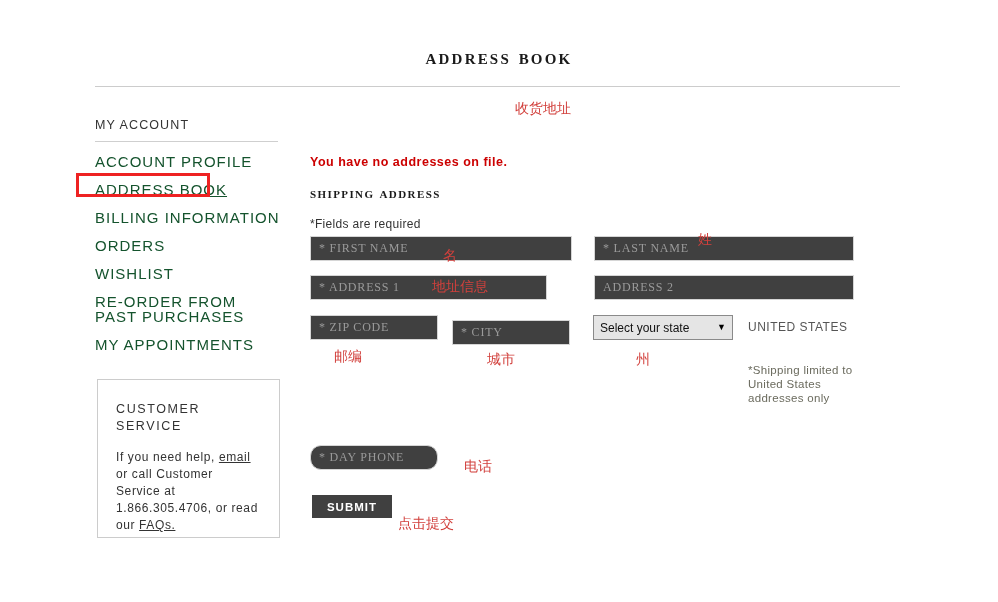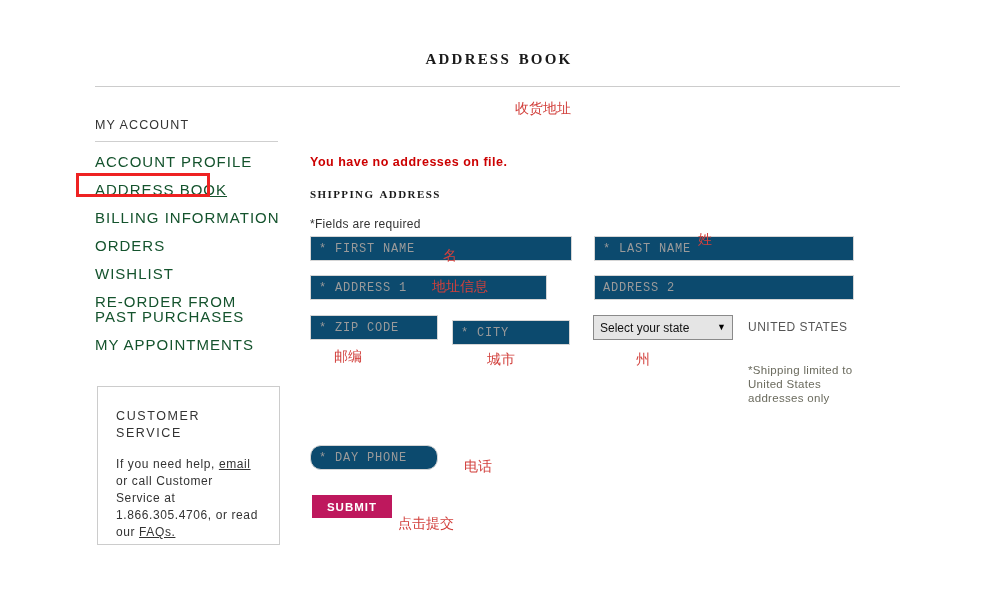--- a/index.html
+++ b/index.html
@@ -90,21 +90,20 @@
   
   .cs-box {
     position: absolute;
     left: 97px;
     top: 379px;
     width: 183px;
     height: 159px;
     border: 1px solid #cccccc;
     box-sizing: border-box;
     padding: 21px 18px;
-    margin-top: 7px;
   }
   .cs-title {
     font-size: 12.5px;
     letter-spacing: 1.6px;
     color: #333333;
     line-height: 17px;
     margin-bottom: 14px;
   }
   .cs-body {
     font-size: 12px;
@@ -147,22 +146,22 @@
     letter-spacing: 0.3px;
     color: #333333;
   }
 
   
   .fld {
     position: absolute;
     box-sizing: border-box;
     height: 25px;
     border: 1px solid #d6d6d6;
-    background: #0c4a6e;
-    font-family: Liberation Mono, monospace;
+    background: #404040;
+    font-family: Liberation Serif, serif;
     font-size: 12px;
     letter-spacing: 0.8px;
     color: #9a9a9a;
     padding: 0 8px;
     outline: none;
   }
   .fld::placeholder { color: #9a9a9a; opacity: 1; }
 
   #f-first   { left: 310px; top: 236px; width: 262px; }
   #f-last    { left: 594px; top: 236px; width: 260px; }
@@ -217,21 +216,21 @@
     line-height: 14px;
     color: #6b6b5e;
   }
 
   .submit-btn {
     position: absolute;
     left: 312px;
     top: 495px;
     width: 80px;
     height: 23px;
-    background: #be185d;
+    background: #404040;
     color: #ffffff;
     border: none;
     font-family: "Liberation Sans", sans-serif;
     font-size: 11.5px;
     font-weight: bold;
     letter-spacing: 1px;
     cursor: pointer;
     padding: 0;
   }
 

